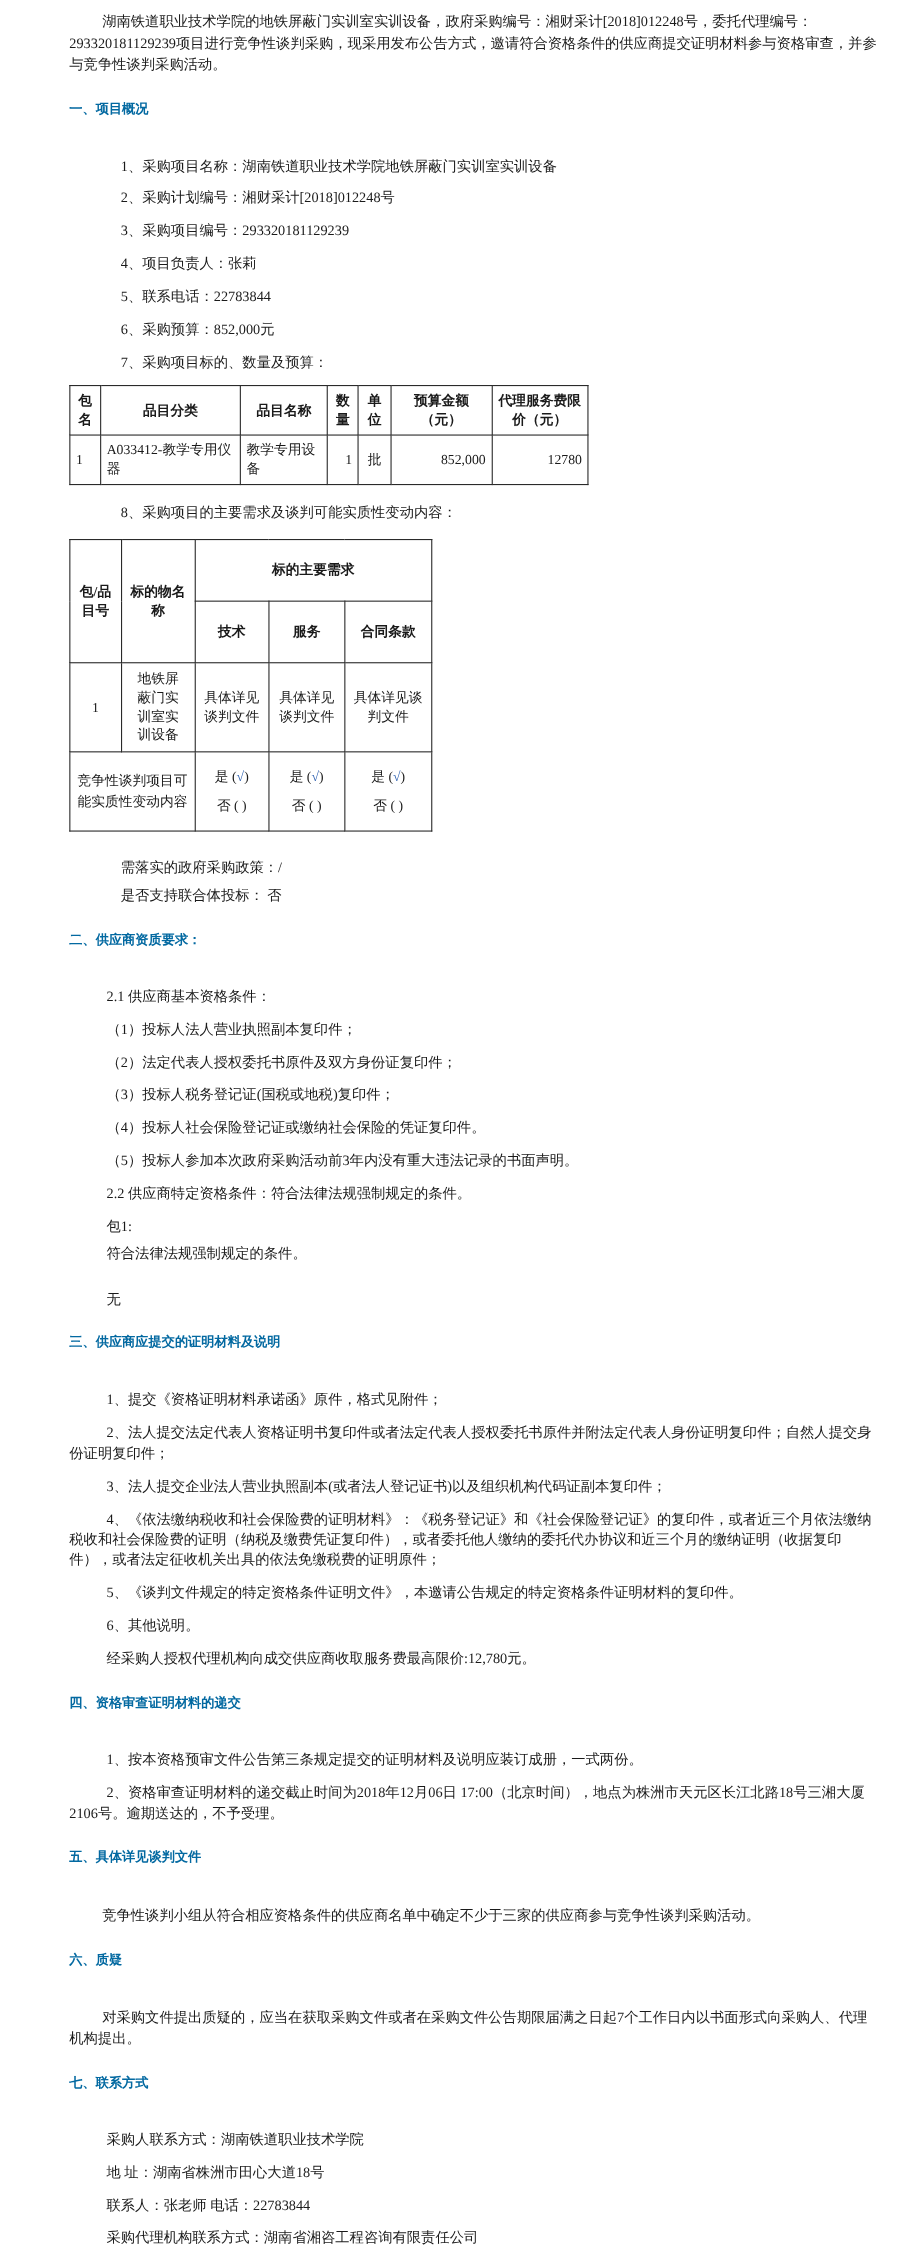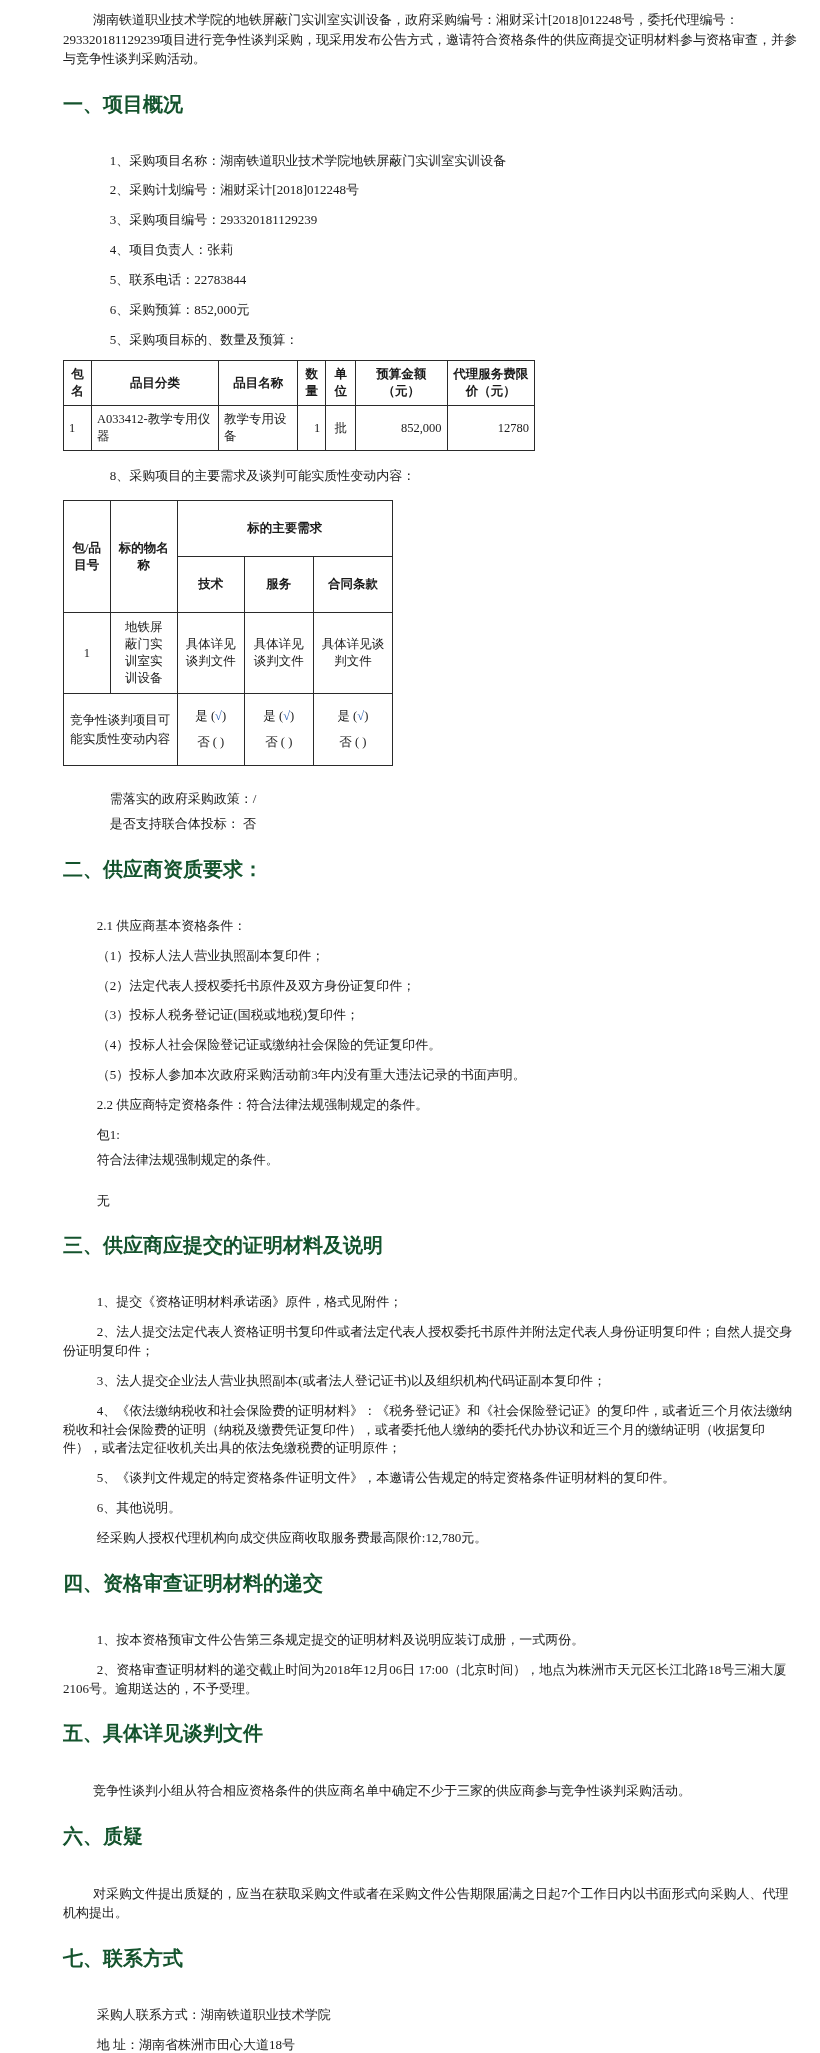--- a/index.html
+++ b/index.html
@@ -16,23 +16,23 @@
 
   .para  { text-indent: 2.3em; line-height: 1.5; margin: 2px 0 10px; }
   .item  { text-indent: 2.6em; line-height: 1.45; margin: 0 0 11px; }
   .item-deep { text-indent: 3.6em; line-height: 1.45; margin: 0 0 11px; }
   .tight { margin-bottom: 6px; }
   .gap-top { margin-top: 22px; }
   .gap-top-lg { margin-top: 30px; }
 
   h2.sec {
     font-family: "Liberation Sans", "DejaVu Sans", sans-serif;
-    font-size: 20px;
+    font-size: 12px;
     font-weight: bold;
-    color: #14532d;
+    color: #0369a1;
     margin: 22px 0 34px;
   }
 
   table { border-collapse: collapse; font-size: 12.5px; color: #1a1a1a; }
   th, td { border: 1px solid #2a2a2a; padding: 5px 5px; font-weight: normal; vertical-align: middle; }
   th { font-weight: bold; text-align: center; }
 
   .t1 { width: 472px; margin: 8px 0 16px; }
   .t1 .c-qty, .t1 .c-amt, .t1 .c-fee { text-align: right; }
   .t1 .c-unit { text-align: center; }
@@ -54,21 +54,21 @@
   <p class="para">湖南铁道职业技术学院的地铁屏蔽门实训室实训设备，政府采购编号：湘财采计[2018]012248号，委托代理编号：293320181129239项目进行竞争性谈判采购，现采用发布公告方式，邀请符合资格条件的供应商提交证明材料参与资格审查，并参与竞争性谈判采购活动。</p>
 
   <h2 class="sec">一、项目概况</h2>
 
   <p class="item-deep">1、采购项目名称：湖南铁道职业技术学院地铁屏蔽门实训室实训设备</p>
   <p class="item-deep">2、采购计划编号：湘财采计[2018]012248号</p>
   <p class="item-deep">3、采购项目编号：293320181129239</p>
   <p class="item-deep">4、项目负责人：张莉</p>
   <p class="item-deep">5、联系电话：22783844</p>
   <p class="item-deep">6、采购预算：852,000元</p>
-  <p class="item-deep">5、采购项目标的、数量及预算：</p>
+  <p class="item-deep">7、采购项目标的、数量及预算：</p>
 
   <table class="t1">
     <tbody>
         <tr>
       <th style="width:28px">包名</th>
       <th style="width:128px">品目分类</th>
       <th style="width:80px">品目名称</th>
       <th style="width:28px">数量</th>
       <th style="width:30px">单位</th>
       <th style="width:92px">预算金额（元）</th>

